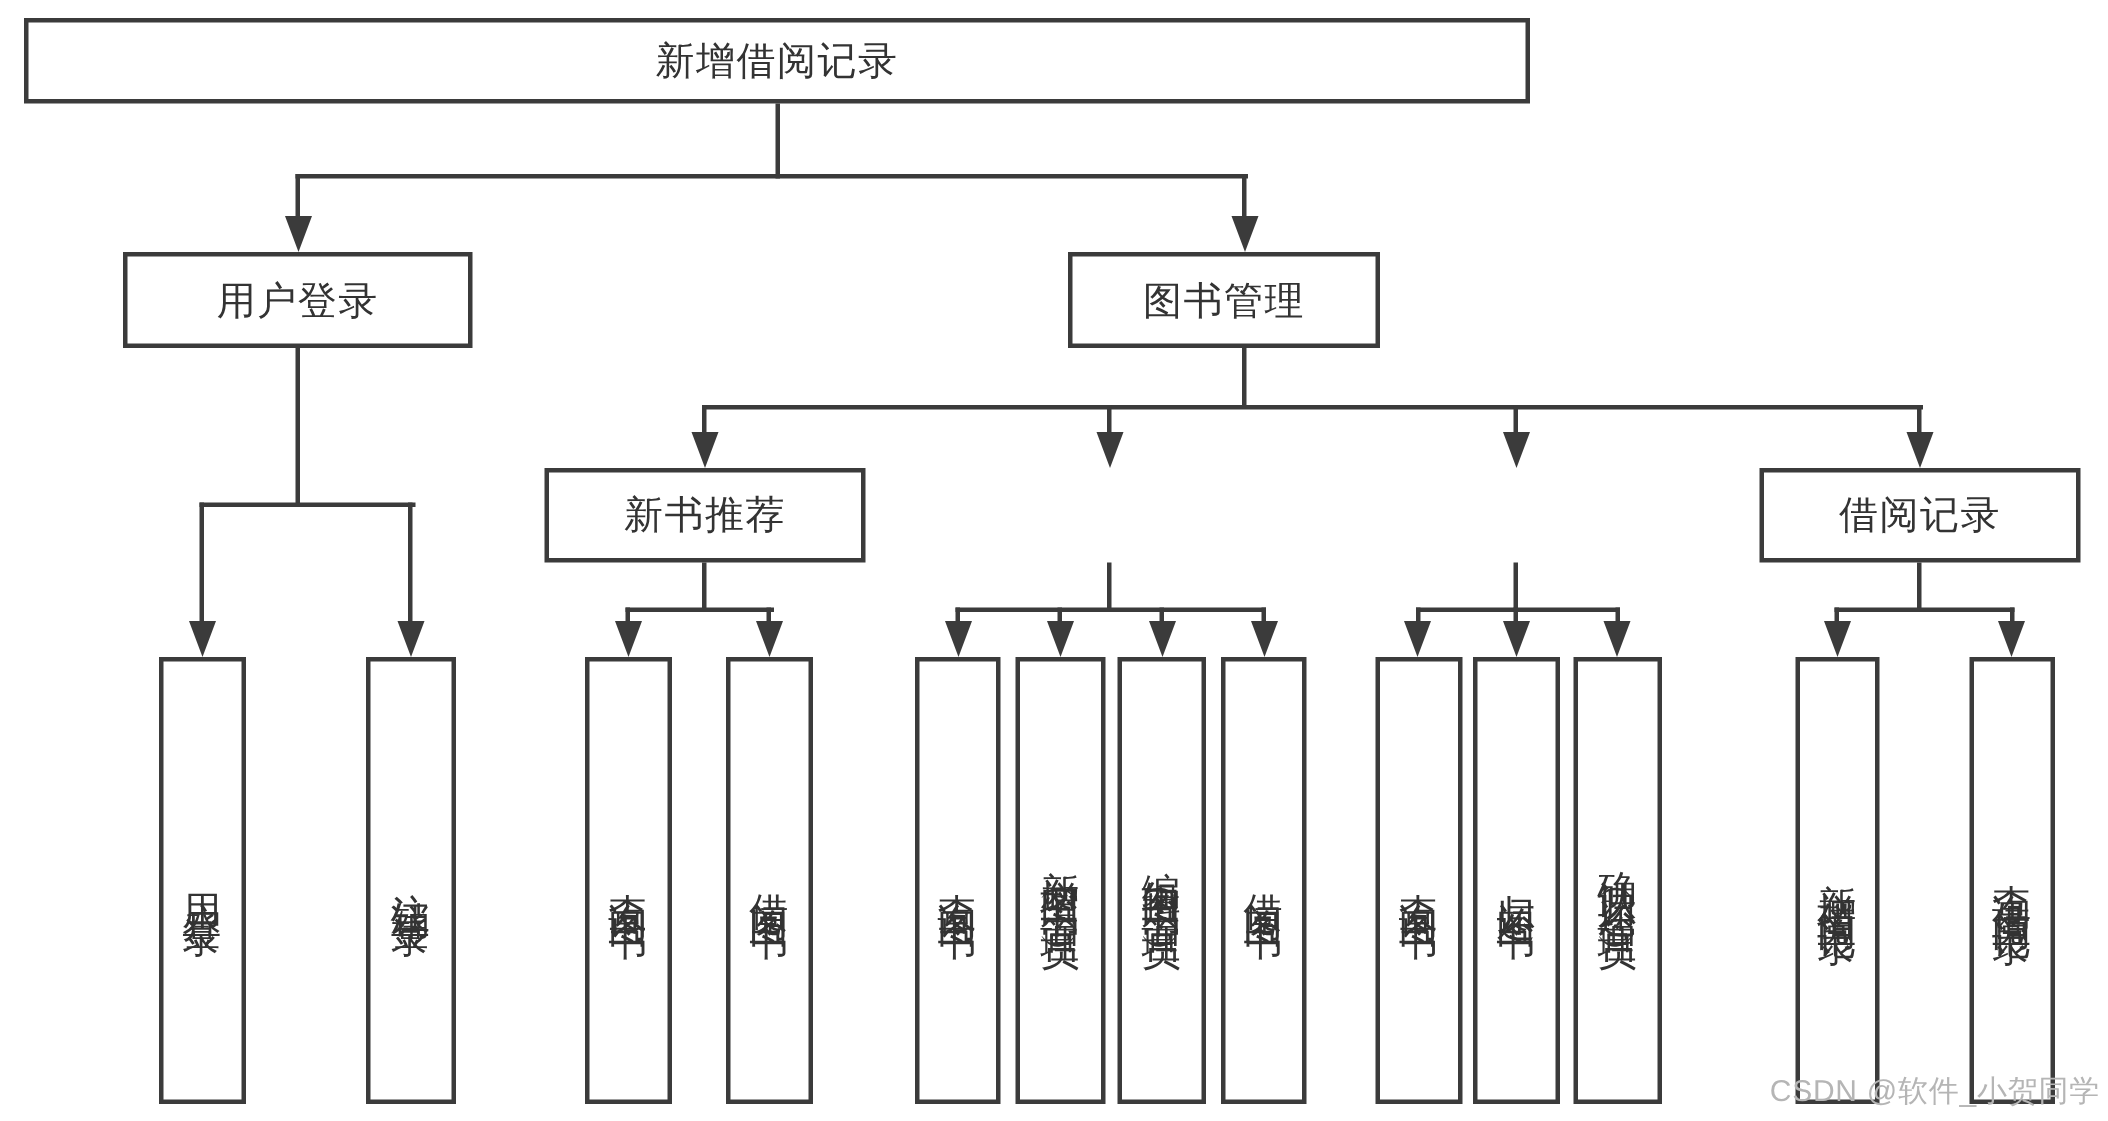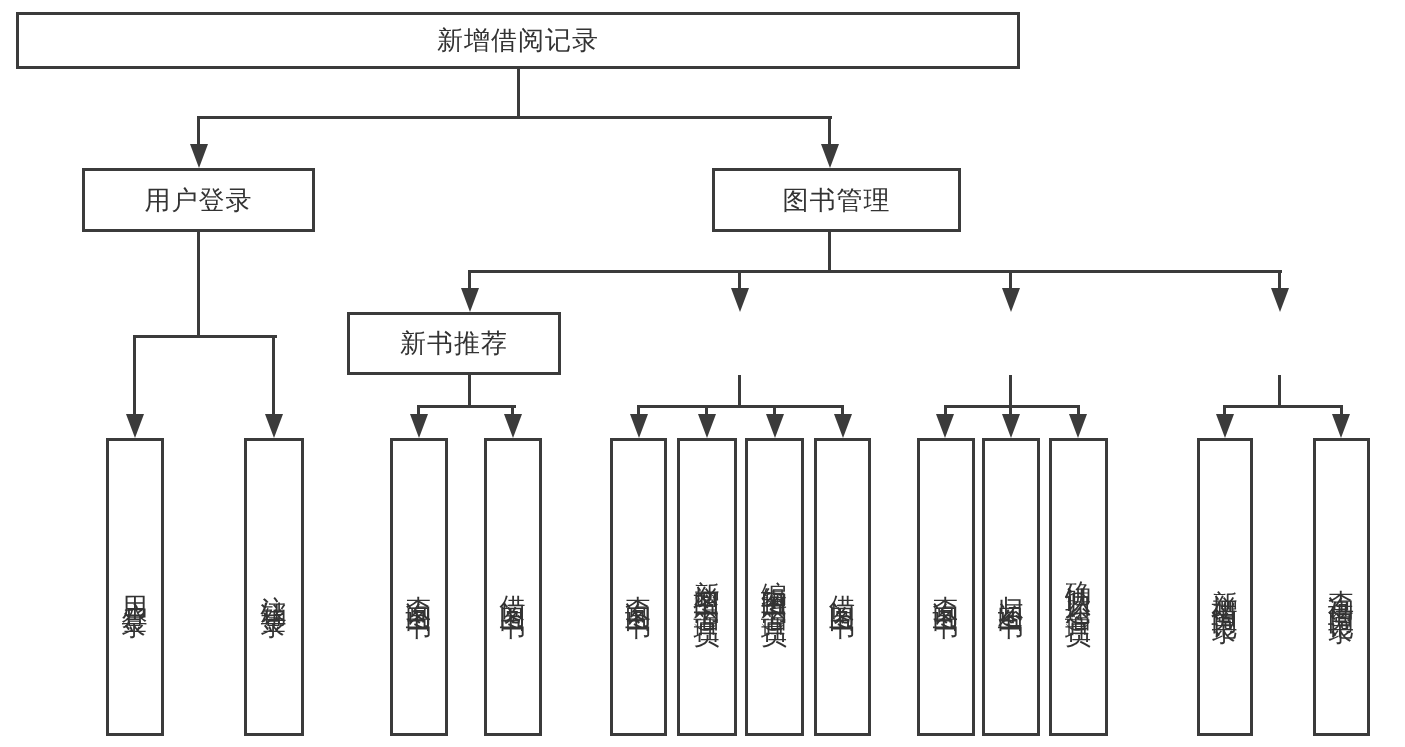--- a/index.html
+++ b/index.html
@@ -53,21 +53,21 @@
   <div class="vl" style="left:517px;top:69px;height:50px"></div>
   <div class="hl" style="left:197px;top:116px;width:635px"></div>
   <div class="vl" style="left:197px;top:116px;height:32px"></div>
   <div class="arr" style="left:190px;top:144px"></div>
   <div class="vl" style="left:828px;top:116px;height:32px"></div>
   <div class="arr" style="left:821px;top:144px"></div>
 
   <div class="box" style="left:82px;top:168px;width:233px;height:64px">
     <span class="lbl">用户登录</span>
   </div>
-  <div class="box" style="left:712px;top:168px;width:249px;height:64px">
+  <div class="box" style="left:712px;top:168px;width:208px;height:64px">
     <span class="lbl">图书管理</span>
   </div>
 
   <div class="vl" style="left:197px;top:232px;height:105px"></div>
   <div class="hl" style="left:133px;top:335px;width:144px"></div>
   <div class="vl" style="left:133px;top:335px;height:82px"></div>
   <div class="arr" style="left:126px;top:414px"></div>
   <div class="vl" style="left:272px;top:335px;height:82px"></div>
   <div class="arr" style="left:265px;top:414px"></div>
 
@@ -75,22 +75,25 @@
   <div class="hl" style="left:468px;top:270px;width:814px"></div>
   <div class="vl" style="left:468px;top:270px;height:20px"></div>
   <div class="arr" style="left:461px;top:288px"></div>
   <div class="vl" style="left:738px;top:270px;height:20px"></div>
   <div class="arr" style="left:731px;top:288px"></div>
   <div class="vl" style="left:1009px;top:270px;height:20px"></div>
   <div class="arr" style="left:1002px;top:288px"></div>
   <div class="vl" style="left:1278px;top:270px;height:20px"></div>
   <div class="arr" style="left:1271px;top:288px"></div>
 
-  <div class="box" style="left:347px;top:312px;width:214px;height:63px">
+  <div class="box" style="left:363px;top:312px;width:214px;height:63px">
     <span class="lbl">新书推荐</span>
+  </div>
+  <div class="box" style="left:1173px;top:312px;width:214px;height:63px">
+    <span class="lbl">借阅记录</span>
   </div>
 
   <div class="vl" style="left:468px;top:375px;height:33px"></div>
   <div class="hl" style="left:417px;top:405px;width:99px"></div>
   <div class="vl" style="left:417px;top:405px;height:14px"></div>
   <div class="arr" style="left:410px;top:414px"></div>
   <div class="vl" style="left:511px;top:405px;height:14px"></div>
   <div class="arr" style="left:504px;top:414px"></div>
 
   <div class="vl" style="left:738px;top:375px;height:33px"></div>
@@ -157,14 +160,15 @@
     <span class="vlbl">确认归还（管理员）</span>
   </div>
 
   <div class="box" style="left:1197px;top:438px;width:56px;height:298px">
     <span class="vlbl">新增借阅记录</span>
   </div>
   <div class="box" style="left:1313px;top:438px;width:57px;height:298px">
     <span class="vlbl">查询借阅记录</span>
   </div>
 
+  <div class="watermark">CSDN @软件_小贺同学</div>
 
 </div>
 
 </body></html>

